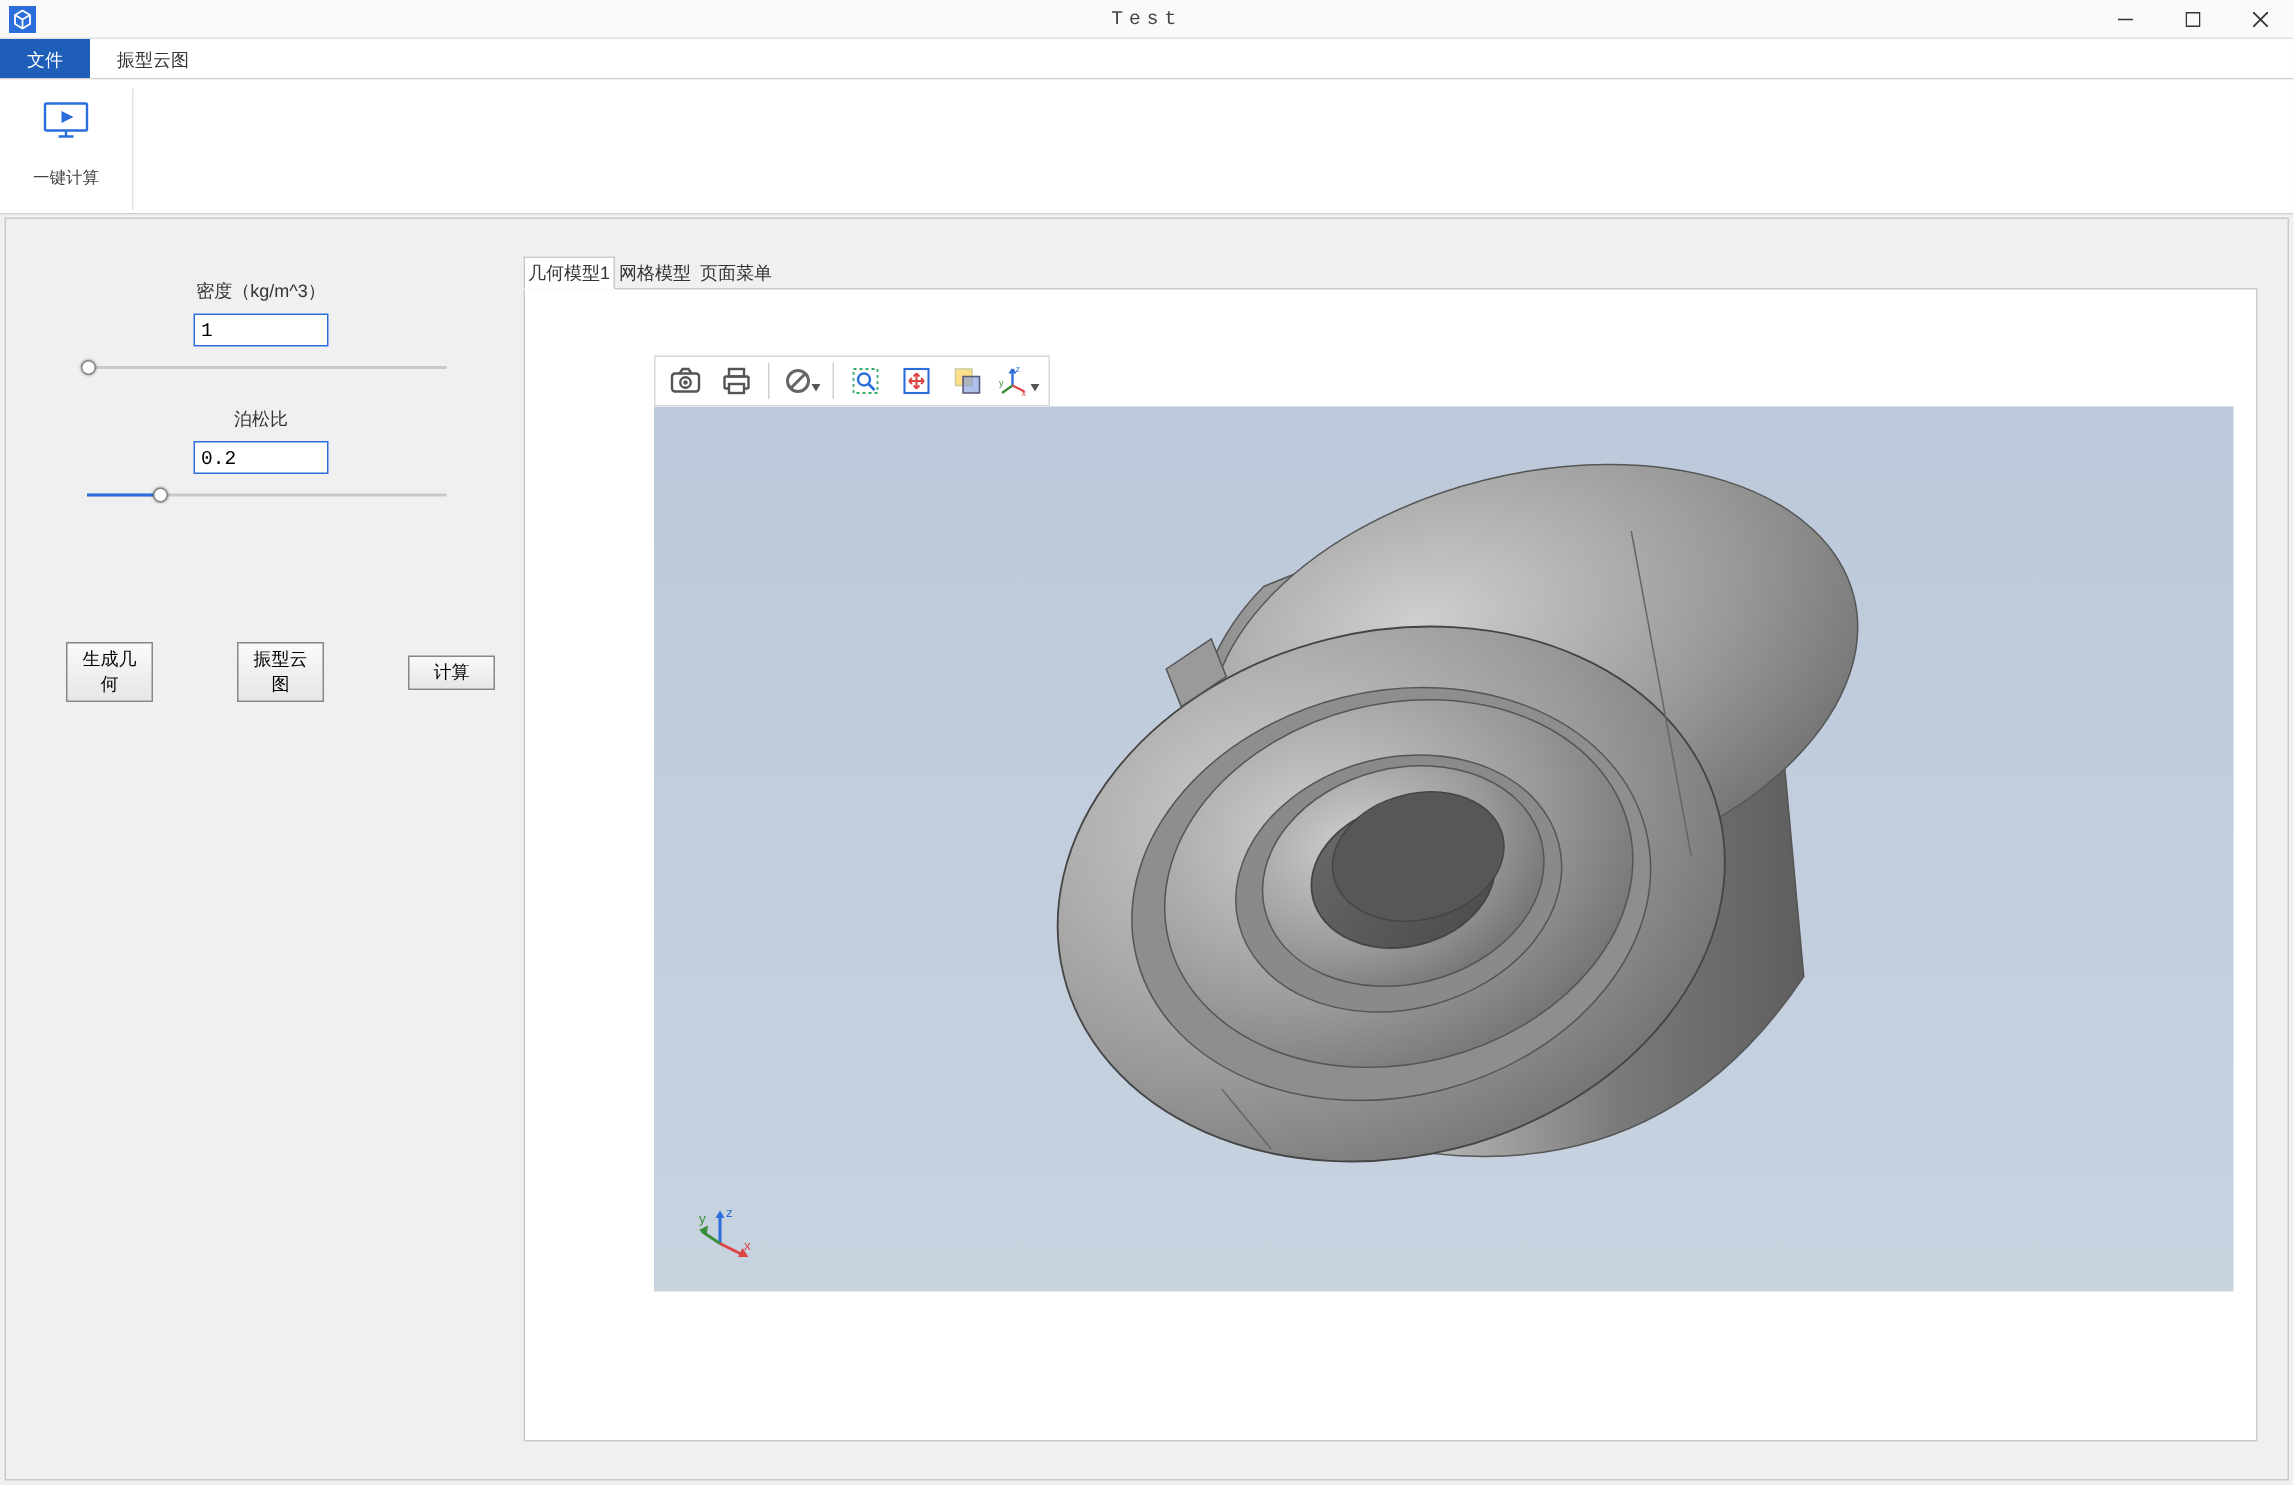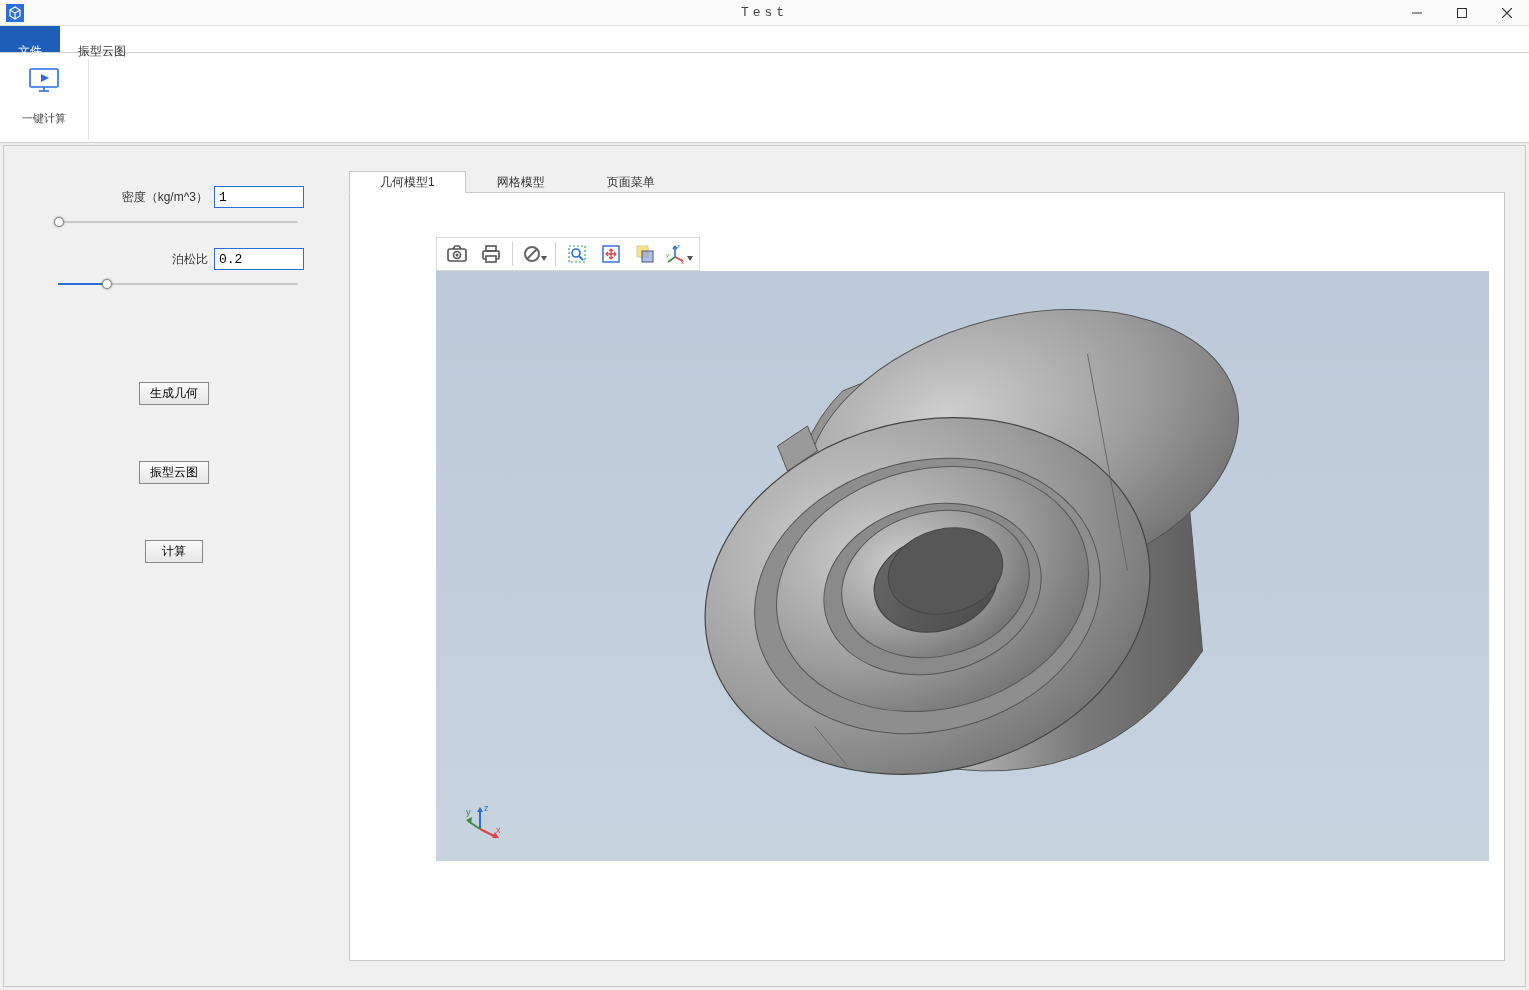--- a/index.html
+++ b/index.html
@@ -45,21 +45,21 @@
     }
 
     
     .menutabs {
       height: 27px;
       background: #fff;
       display: flex;
       border-bottom: 1px solid #d0d0d0;
     }
     .menutab {
-      padding: 12px 18px;
+      padding: 1px 18px;
       line-height: 27px;
       font-size: 12px;
       cursor: pointer;
     }
     .menutab.active {
       background: #1e5db8;
       color: #fff;
     }
 
     
@@ -90,21 +90,21 @@
       background: #f0f0f0;
       border: 1px solid #c9c9c9;
     }
 
     .sidepanel {
       position:absolute; left:0; top:0; width:340px; bottom:0;
       padding: 40px 40px 0 40px;
     }
 
     .param-row { margin-bottom: 28px; }
-    .param-top { display:flex; align-items:center; justify-content:flex-end; gap:6px; margin-bottom:6px;}
+    .param-top { display:flex; align-items:center; justify-content:flex-end; gap:6px; margin-bottom:6px;flex-direction:column;}
     .param-label { font-size: 12px; color:#333; white-space:nowrap; }
     .param-input {
       width: 90px; height: 22px;
       border: 1px solid #2a6ddb;
       padding: 0 4px;
       font-family: "Courier New", monospace;
       font-size: 13px;
       background:#fff;
     }
     .slider-track {
@@ -118,39 +118,39 @@
     .slider-fill {
       position:absolute; left:0; top:7px; height:2px; background:#2a6ddb;
     }
     .slider-thumb {
       position:absolute; top:3px; width:10px; height:10px;
       background:#fff; border-radius:50%;
       box-shadow: 0 0 2px rgba(0,0,0,0.5);
       border:1px solid #888;
     }
 
-    .action-btns { margin-top: 100px; display:flex; flex-direction:column; align-items:center; gap:56px;}
+    .action-btns { margin-top: 100px; display:flex; align-items:center; gap:56px;}
     .action-btn {
       padding: 2px 10px;
       border: 1px solid #888;
       background: linear-gradient(#fafafa,#e6e6e6);
       font-size: 12px;
       cursor:pointer;
       min-width: 58px;
     }
 
     
     .viewer-wrap {
       position:absolute; left: 345px; right: 20px; top: 25px; bottom: 25px;
     }
     .viewtabs {
       display:flex; gap:0; height:22px;
     }
     .viewtab {
-      padding: 0 30px; line-height: 21px; font-size:12px;
+      padding: 0 2px; line-height: 21px; font-size:12px;
       border:1px solid transparent;
       cursor:pointer; color:#333;
     }
     .viewtab.active {
       background:#fff;
       border:1px solid #c9c9c9;
       border-bottom:1px solid #fff;
       position:relative; z-index:2;
     }
     .viewpanel {

